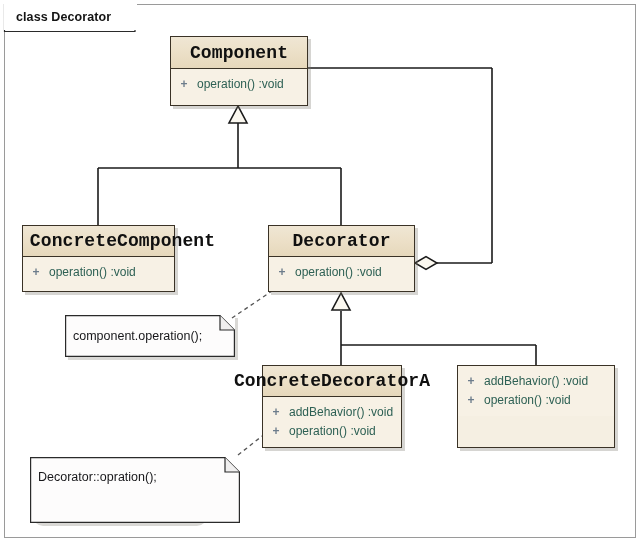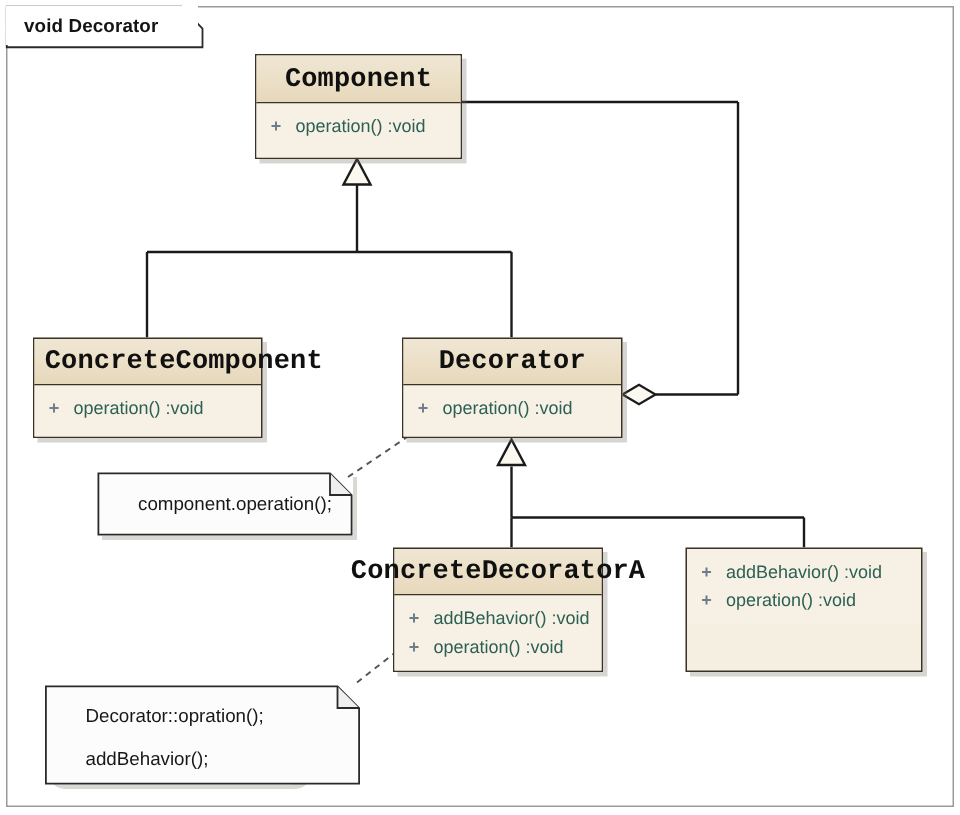--- a/index.html
+++ b/index.html
@@ -116,21 +116,20 @@
   .member .sig .rtype {
     color: #2d6054;
   }
 
   
   .uml-note {
     position: absolute;
     box-sizing: border-box;
     z-index: 4;
     box-shadow: 3px 3px 0 rgba(120,115,105,0.28);
-    padding-left: 19px;
   }
   .uml-note svg {
     position: absolute;
     left: 0;
     top: 0;
     overflow: visible;
   }
   .note-text {
     position: relative;
     z-index: 2;
@@ -146,21 +145,21 @@
 </head>
 <body>
 
 <div id="stage">
 
   <div class="frame"></div>
 
   <svg class="frame-tab-svg" viewBox="0 0 132 28">
     <path d="M 0.5 0.5 L 117 0.5 L 131 15 L 131 27.5 L 0.5 27.5 Z" fill="#ffffff" stroke="#2a2a2a" stroke-width="1.2"></path>
   </svg>
-  <div class="frame-tab">void Decorator</div>
+  <div class="frame-tab">class Decorator</div>
 
   <svg class="wires" viewBox="0 0 640 543">
 
     
     <g stroke="#1a1a1a" stroke-width="1.6" fill="none">
 
       <line x1="238" y1="168" x2="238" y2="122"></line>
 
       <line x1="98" y1="168" x2="341" y2="168"></line>
 
@@ -280,17 +279,16 @@
     </div>
   </div>
 
   <div class="uml-note" style="left:30px; top:457px; width:174px; height:66px;border-radius:10px;">
     <svg width="210" height="66" viewBox="0 0 210 66">
       <path d="M 0.6 0.6 L 195 0.6 L 209.4 15 L 209.4 65.4 L 0.6 65.4 Z" fill="#fdfcfc" stroke="#2a2a2a" stroke-width="1.2"></path>
       <path d="M 195 0.6 L 195 15 L 209.4 15" fill="#f0efef" stroke="#2a2a2a" stroke-width="1.2"></path>
     </svg>
     <div class="note-text" style="padding:14px 0 0 8px;">
       <div class="note-line" style="margin-bottom:16px;">Decorator::opration();</div>
-      <div class="note-line">addBehavior();</div>
     </div>
   </div>
 
 </div>
 
 </body></html>

